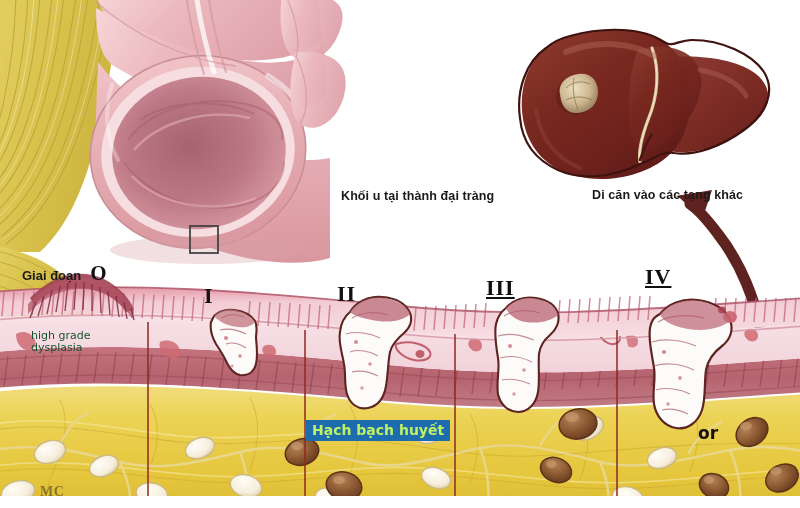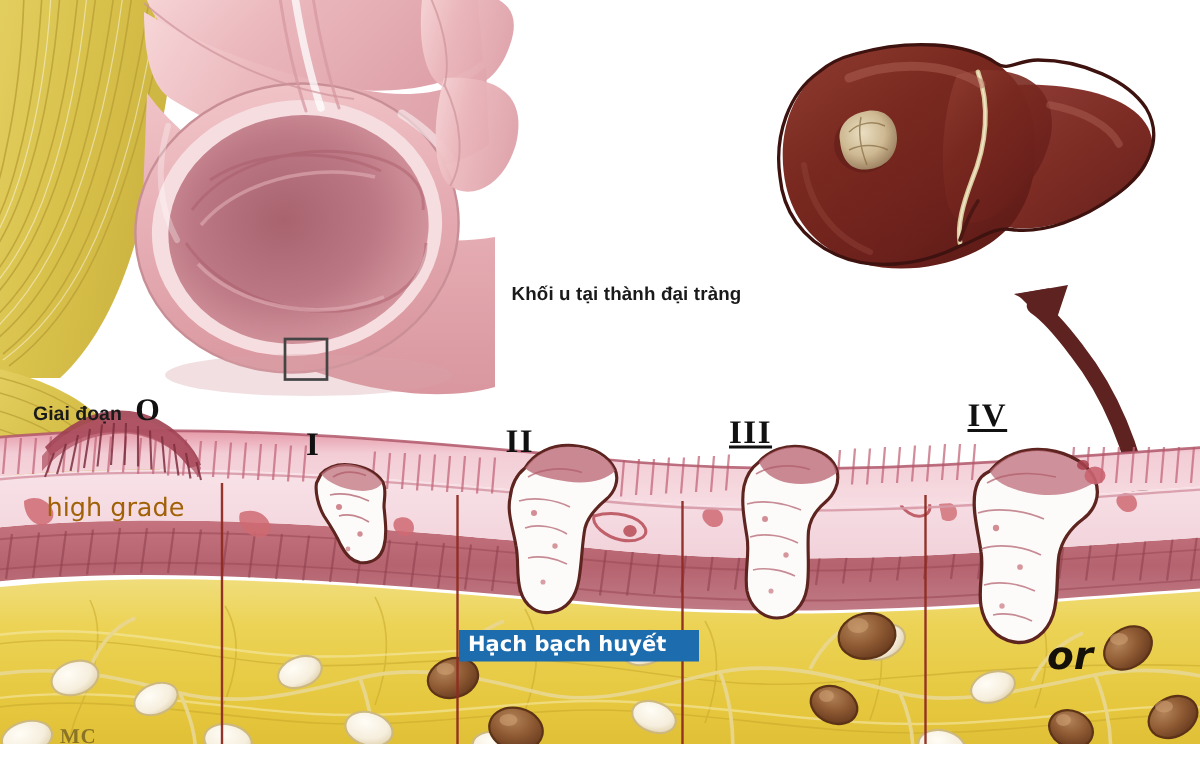--- a/index.html
+++ b/index.html
@@ -9,26 +9,26 @@
   .abs{position:absolute;}
   svg{display:block;}
   .lbl{position:absolute;font-weight:700;color:#1a1a1a;white-space:nowrap;
        letter-spacing:.1px;}
   .lbl-cap{font-size:12.5px;font-weight:700;}
   .roman{font-family:"Liberation Serif","DejaVu Serif",serif;font-weight:700;
          font-size:22px;color:#111;letter-spacing:1px;}
   .stage0word{font-size:13px;font-weight:700;color:#1a1a1a;}
   .stage0zero{font-family:"Liberation Serif","DejaVu Serif",serif;
               font-size:21px;font-weight:700;color:#111;}
-  .hgd{font-size:17px;font-weight:400;color:#a16207;line-height:1.08;
+  .hgd{font-size:11px;font-weight:400;color:#14532d;line-height:1.08;
        font-family:"DejaVu Sans",sans-serif;}
-  .orword{font-size:26px;font-weight:700;color:#151008;
-          font-family:"DejaVu Sans",sans-serif;font-style:italic;}
-  .bluebox{background:#1d6cad;color:#ffffff;font-size:14px;font-weight:700;
-           padding:2px 22px 3px 6px;line-height:1.15;white-space:nowrap;
+  .orword{font-size:17px;font-weight:700;color:#151008;
+          font-family:"DejaVu Sans",sans-serif;}
+  .bluebox{background:#1d6cad;color:#bef264;font-size:14px;font-weight:700;
+           padding:2px 6px 3px 6px;line-height:1.15;white-space:nowrap;
            font-family:"DejaVu Sans",sans-serif;}
   .wmark{font-family:"Liberation Serif","DejaVu Serif",serif;
          color:#6d5a21;opacity:.75;line-height:.92;}
   .wmark .l1{font-size:14px;font-weight:700;letter-spacing:.5px;display:block;}
   .wmark .l2{font-size:14px;font-weight:700;letter-spacing:.5px;display:block;margin-top:24px;}
   .wmark .l3{font-size:6px;letter-spacing:.3px;display:block;opacity:.8;}
 </style>
 </head>
 <body>
 
@@ -568,28 +568,30 @@
           <line x1="305" y1="330" x2="305" y2="508"></line>
           <line x1="455" y1="334" x2="455" y2="508"></line>
           <line x1="617" y1="330" x2="617" y2="508"></line>
         </g>
       </g>
     </g>
   </svg>
 
   <div class="lbl lbl-cap" style="left:341px;top:189px;">Khối u tại thành đại tràng</div>
 
+  <div class="lbl lbl-cap" style="left:592px;top:188px;">Di căn vào các tạng khác</div>
 
   <div class="abs" style="left:22px;top:261px;display:flex;align-items:baseline;gap:9px;">
     <span class="stage0word">Giai đoạn</span>
     <span class="stage0zero">O</span>
   </div>
 
   <div class="abs hgd" style="left:31px;top:330px;">
     <div>high grade</div>
+    <div>dysplasia</div>
   </div>
 
   <div class="roman abs" style="left:204px;top:283px;">I</div>
   <div class="roman abs" style="left:337px;top:281px;">II</div>
   <div class="roman abs" style="left:486px;top:275px;text-decoration:underline;">III</div>
   <div class="roman abs" style="left:645px;top:264px;text-decoration:underline;">IV</div>
 
   <div class="abs bluebox" style="left:306px;top:420px;">Hạch bạch huyết</div>
 
   <div class="abs orword" style="left:698px;top:423px;">or</div>

